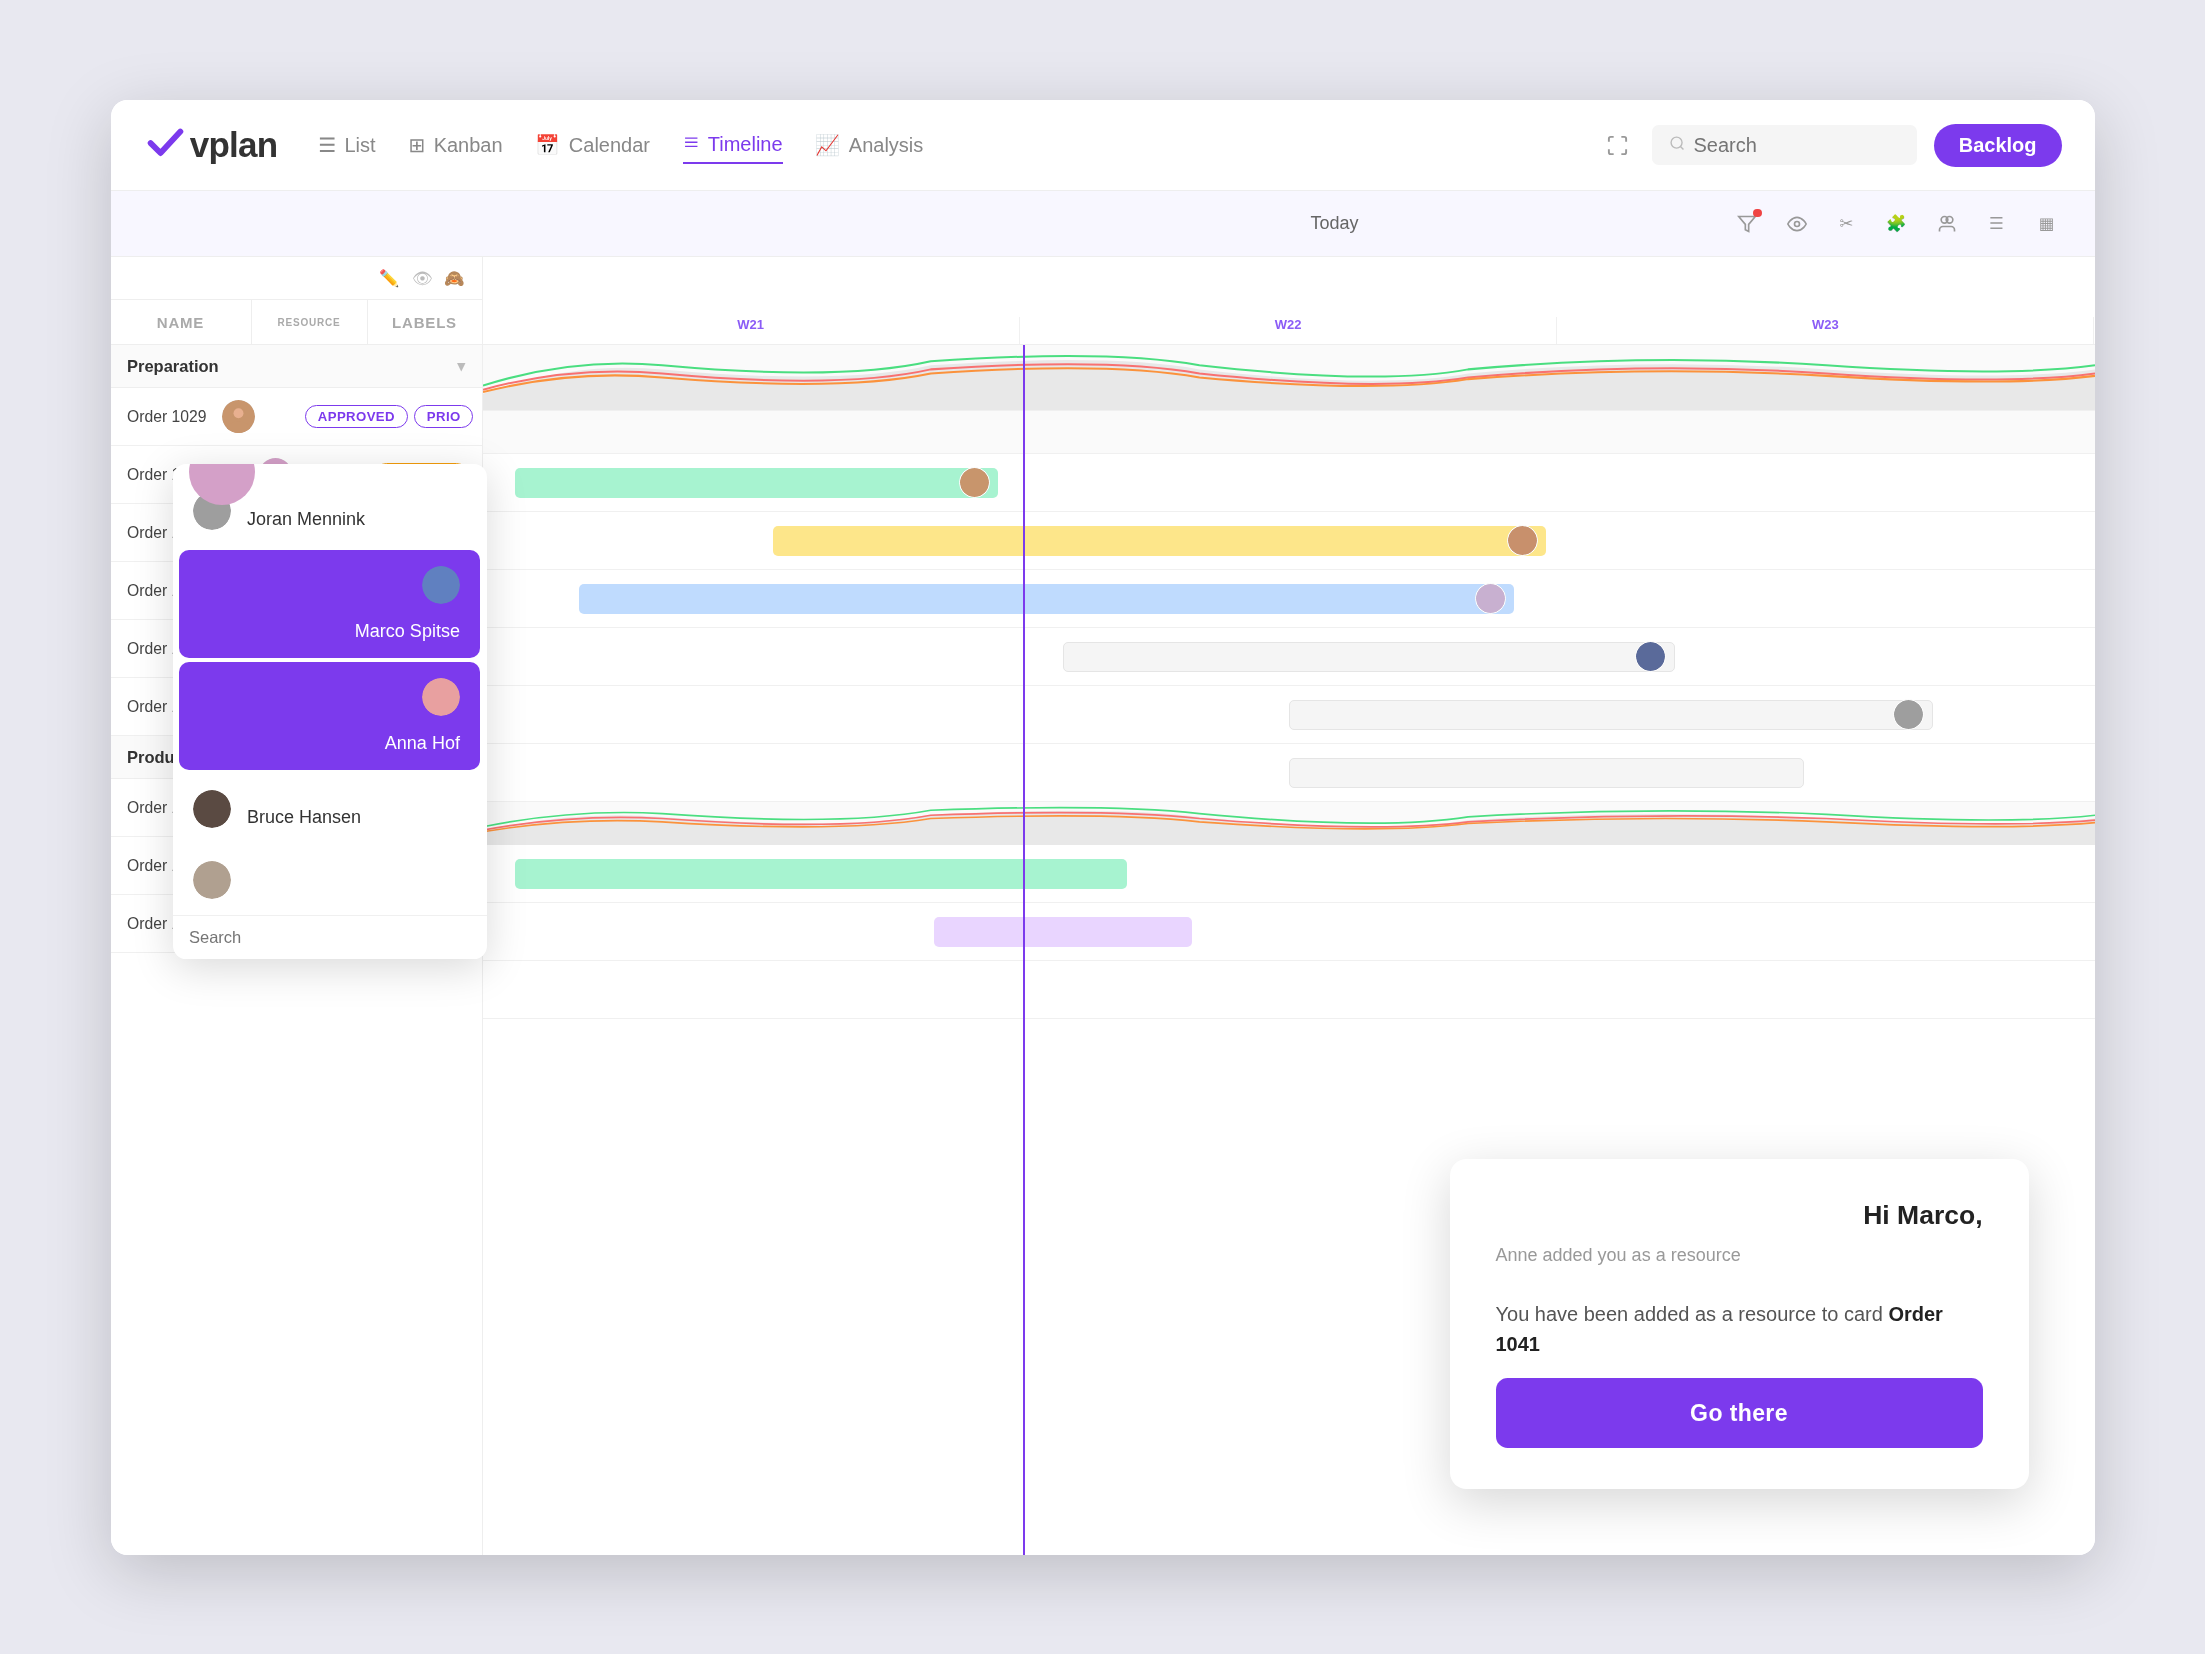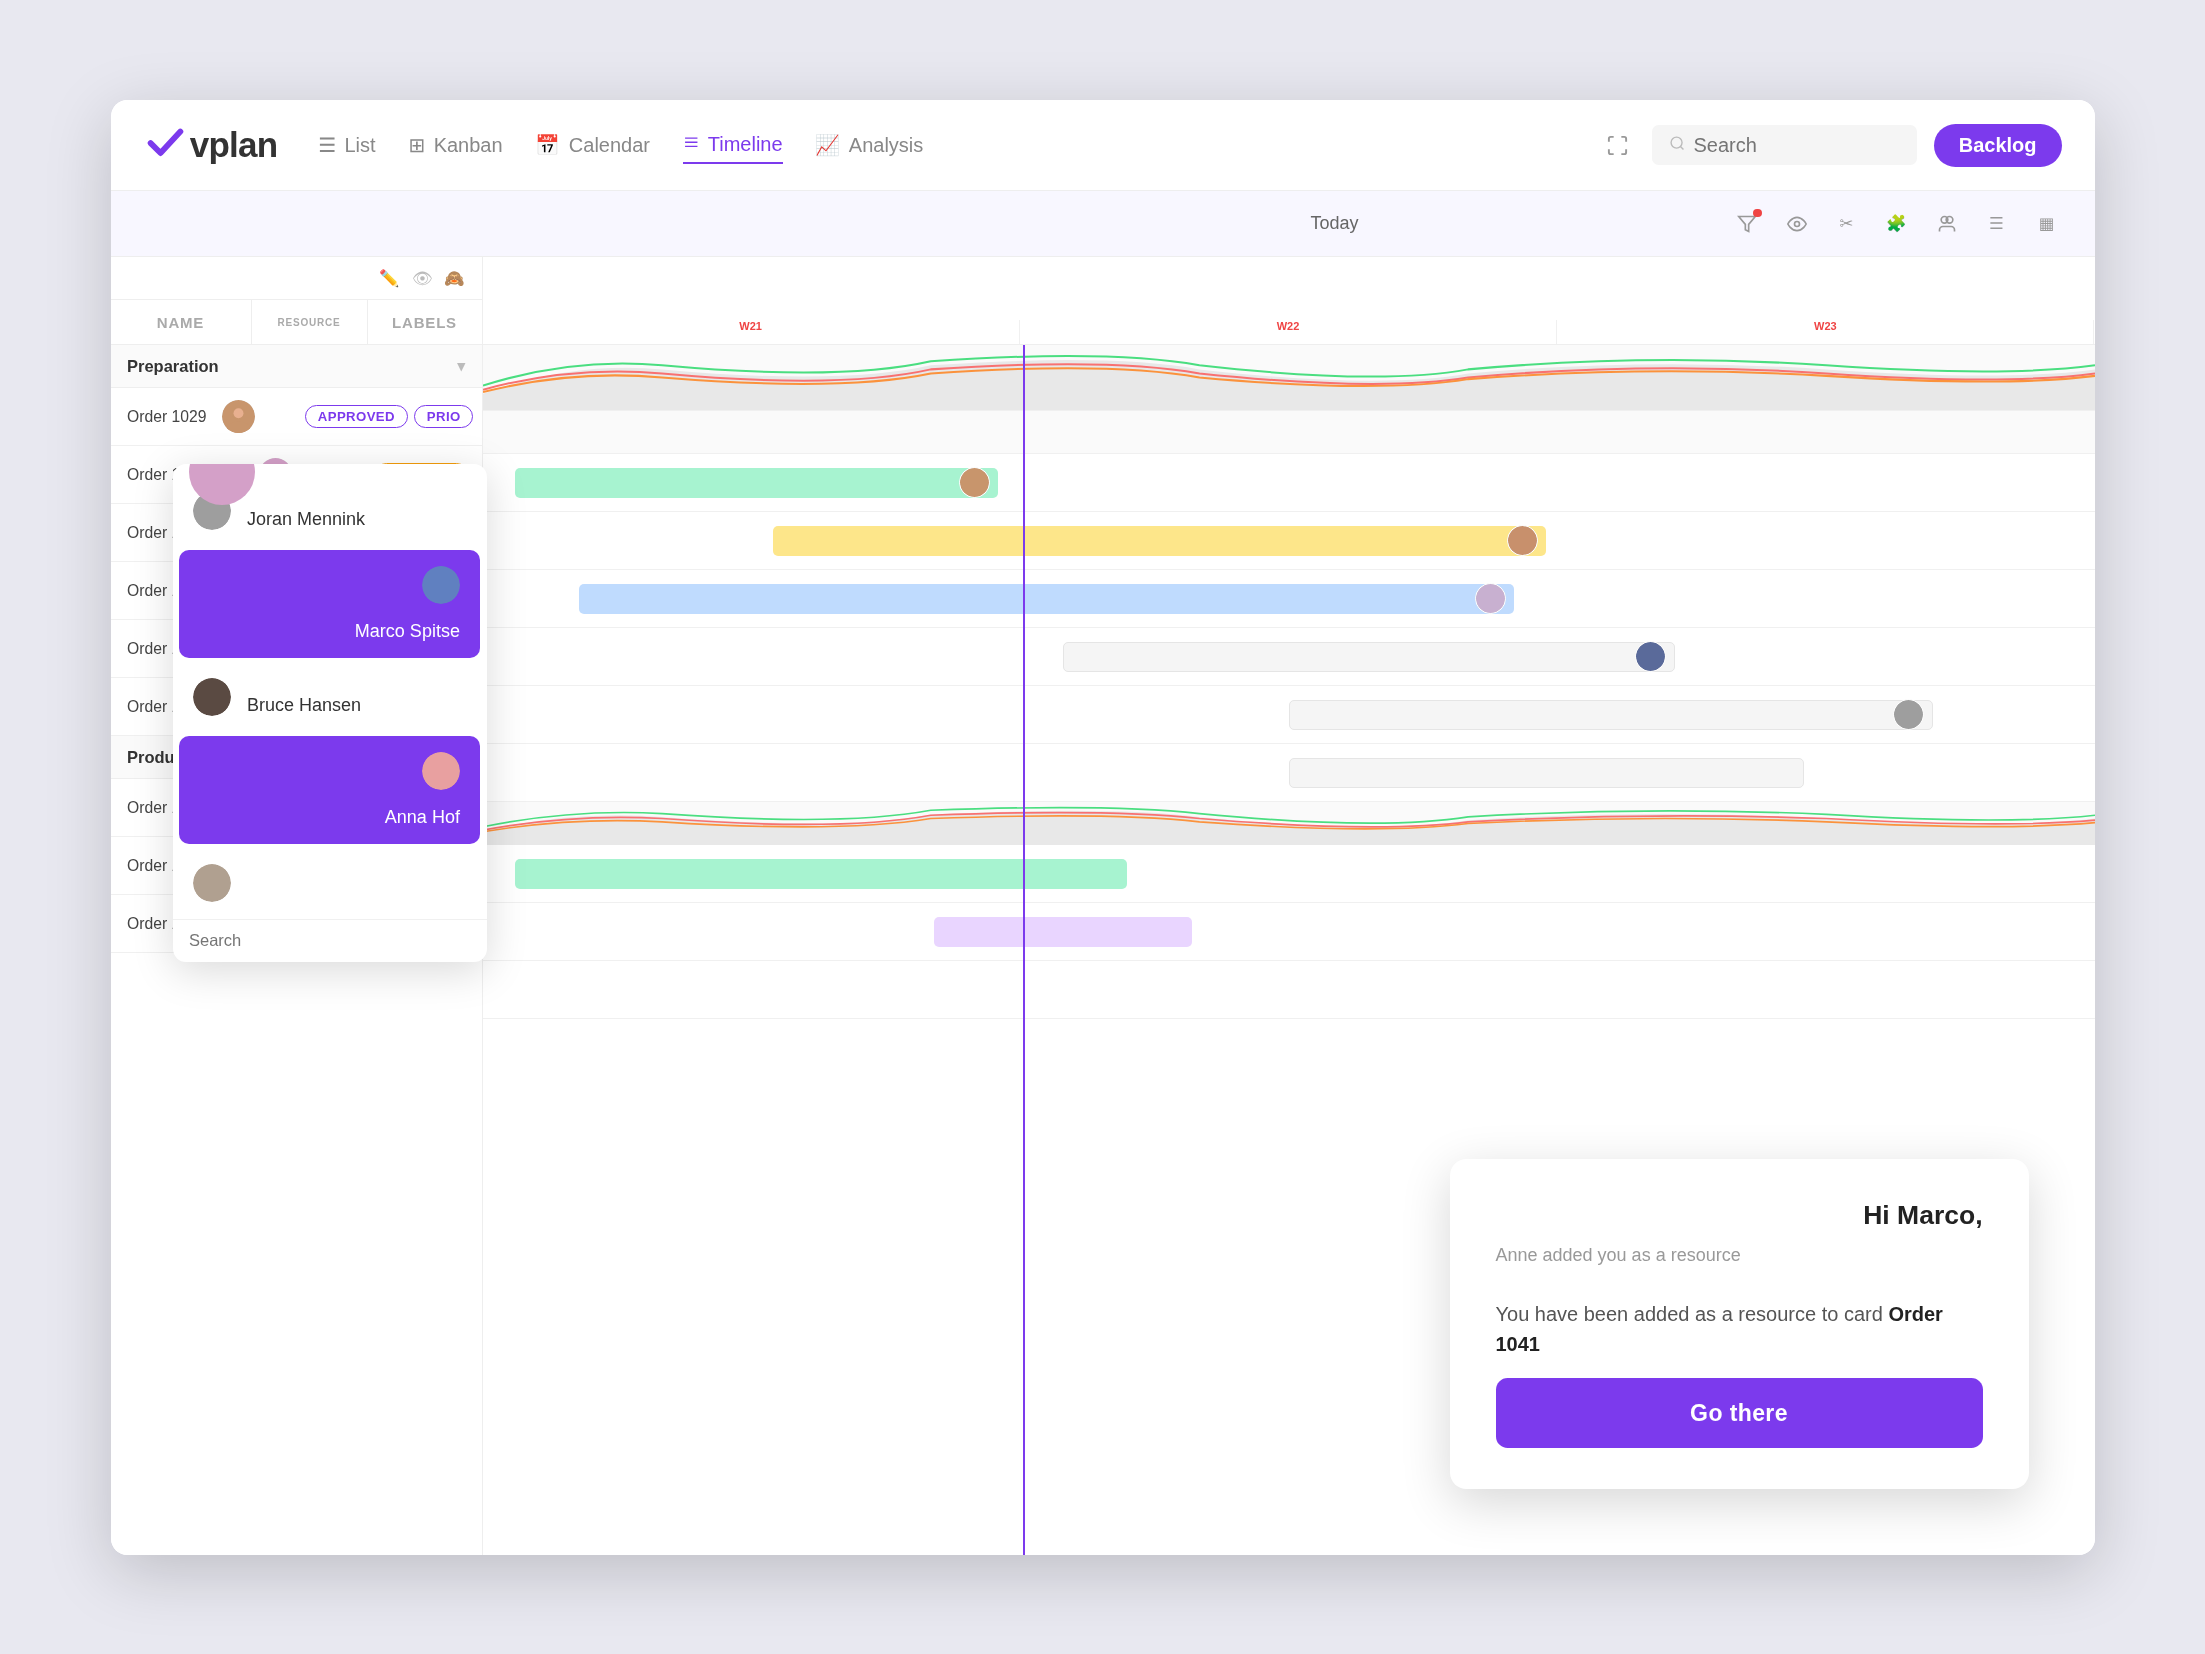--- a/index.html
+++ b/index.html
@@ -315,23 +315,23 @@
 
     .gantt-weeks {
       display: flex;
       height: 88px;
       border-bottom: 0.8px solid #eee;
       align-items: flex-end;
     }
     .gantt-week {
       flex: 1;
       text-align: center;
-      font-size: 11px;
+      font-size: 13px;
       font-weight: 600;
-      color: #ef4444;
+      color: #8b5cf6;
       padding-bottom: 11.6px;
       border-right: 0.8px solid #f0f0f0;
     }
 
     .gantt-body {
       position: relative;
       overflow: hidden;
       height: calc(100% - 88px);
     }
 
@@ -853,32 +853,32 @@
       <span>Joran Mennink</span>
     </div>
 
     <div class="dropdown-item selected">
       <div class="item-avatar">
         <div style="width:100%;height:100%;border-radius:50%;background:#6080c0;"></div>
       </div>
       <span>Marco Spitse</span>
     </div>
 
+    <div class="dropdown-item selected">
+      <div class="item-avatar">
+        <div style="width:100%;height:100%;border-radius:50%;background:#e8a0a0;"></div>
+      </div>
+      <span>Anna Hof</span>
+    </div>
+
     <div class="dropdown-item">
       <div class="item-avatar">
         <div style="width:100%;height:100%;border-radius:50%;background:#5a4a42;"></div>
       </div>
       <span>Bruce Hansen</span>
-    </div>
-
-    <div class="dropdown-item selected">
-      <div class="item-avatar">
-        <div style="width:100%;height:100%;border-radius:50%;background:#e8a0a0;"></div>
-      </div>
-      <span>Anna Hof</span>
     </div>
 
     <div class="dropdown-item">
       <div class="item-avatar">
         <div style="width:100%;height:100%;border-radius:50%;background:#b0a090;"></div>
       </div>
     </div>
 
     <div class="dropdown-search">
       <input type="text" placeholder="Search" style="">

